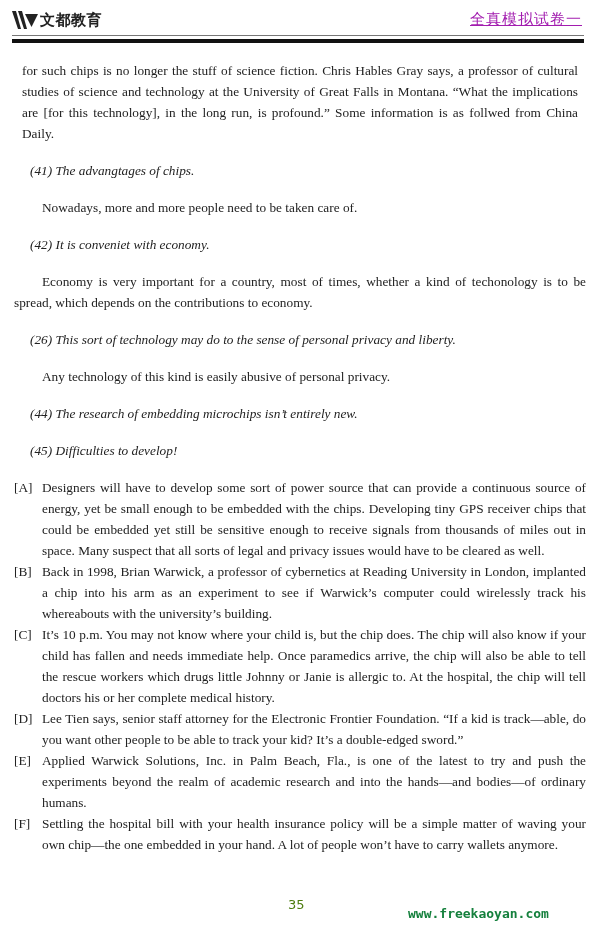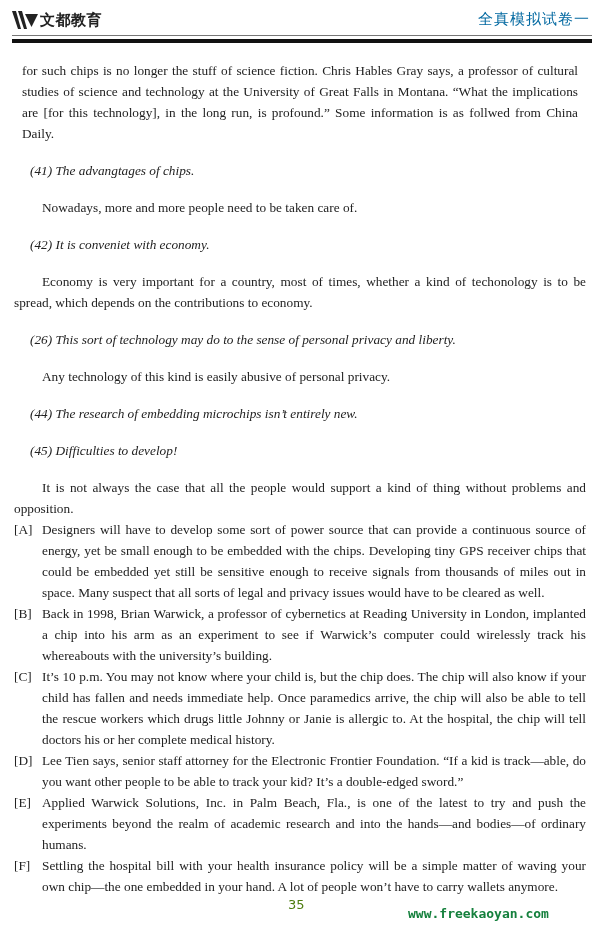--- a/index.html
+++ b/index.html
@@ -1,23 +1,23 @@
 <!DOCTYPE html>
 <html><head>
 <meta charset="utf-8">
 <style>
   html, body { margin:0; padding:0; background:#ffffff; }
   body { width:600px; height:925px; position:relative; overflow:hidden;
          font-family:"Liberation Serif","DejaVu Serif",serif; color:#222; }
-  .header { position:absolute; left:12px; right:8px; top:8px; height:36px; }
+  .header { position:absolute; left:12px; right:16px; top:8px; height:36px; }
   .logo { position:absolute; left:0; top:2px; display:flex; align-items:center; }
   .logo-mark { width:26px; height:20px; position:relative; }
   .logo-mark svg { display:block; }
   .logo-text { font-family:"DejaVu Sans",sans-serif; font-weight:bold; font-size:15px; color:#222; margin-left:2px; letter-spacing:0.5px; }
-  .header-right { position:absolute; right:2px; top:2px; font-family:"DejaVu Sans",sans-serif; font-size:15px; color:#0369a1; letter-spacing:1px; }
+  .header-right { position:absolute; right:2px; top:2px; font-family:"DejaVu Sans",sans-serif; font-size:15px; color:#a21caf; letter-spacing:1px;text-decoration:underline; }
   .rule-thin { position:absolute; left:0; right:0; top:27px; height:1px; background:#777; }
   .rule-thick { position:absolute; left:0; right:0; top:31px; height:4px; background:#111; }
   .content { position:absolute; left:14px; width:572px; top:52px; font-size:13.3px; line-height:21px; text-align:justify; }
   .p { margin:8px; }
   .q { margin:16px;font-style:italic; }
   .q-sub { margin:0; text-indent:28px; }
   .opt { display:flex; margin:0; }
   .opt-label { width:28px; flex:0 0 28px; }
   .opt-text { flex:1; text-align:justify; }
   .footer-page { position:absolute; left:288px; top:897px; font-size:13px; color:#4d7c0f; font-family:"DejaVu Sans",sans-serif; }
@@ -50,21 +50,20 @@
 
   <p class="q">(42) It is conveniet with economy.</p>
   <p class="q-sub">Economy is very important for a country, most of times, whether a kind of techonology is to be spread, which depends on the contributions to economy.</p>
 
   <p class="q">(26) This sort of technology may do to the sense of personal privacy and liberty.</p>
   <p class="q-sub">Any technology of this kind is easily abusive of personal privacy.</p>
 
   <p class="q">(44) The research of embedding microchips isn’t entirely new.</p>
 
   <p class="q">(45) Difficulties to develop!</p>
-  <p class="q-sub">It is not always the case that all the people would support a kind of thing without problems and opposition.</p>
 
   <div class="opt">
     <span class="opt-label">[A]</span>
     <span class="opt-text">Designers will have to develop some sort of power source that can provide a continuous source of energy, yet be small enough to be embedded with the chips. Developing tiny GPS receiver chips that could be embedded yet still be sensitive enough to receive signals from thousands of miles out in space. Many suspect that all sorts of legal and privacy issues would have to be cleared as well.</span>
   </div>
   <div class="opt">
     <span class="opt-label">[B]</span>
     <span class="opt-text">Back in 1998, Brian Warwick, a professor of cybernetics at Reading University in London, implanted a chip into his arm as an experiment to see if Warwick’s computer could wirelessly track his whereabouts with the university’s building.</span>
   </div>
   <div class="opt">

